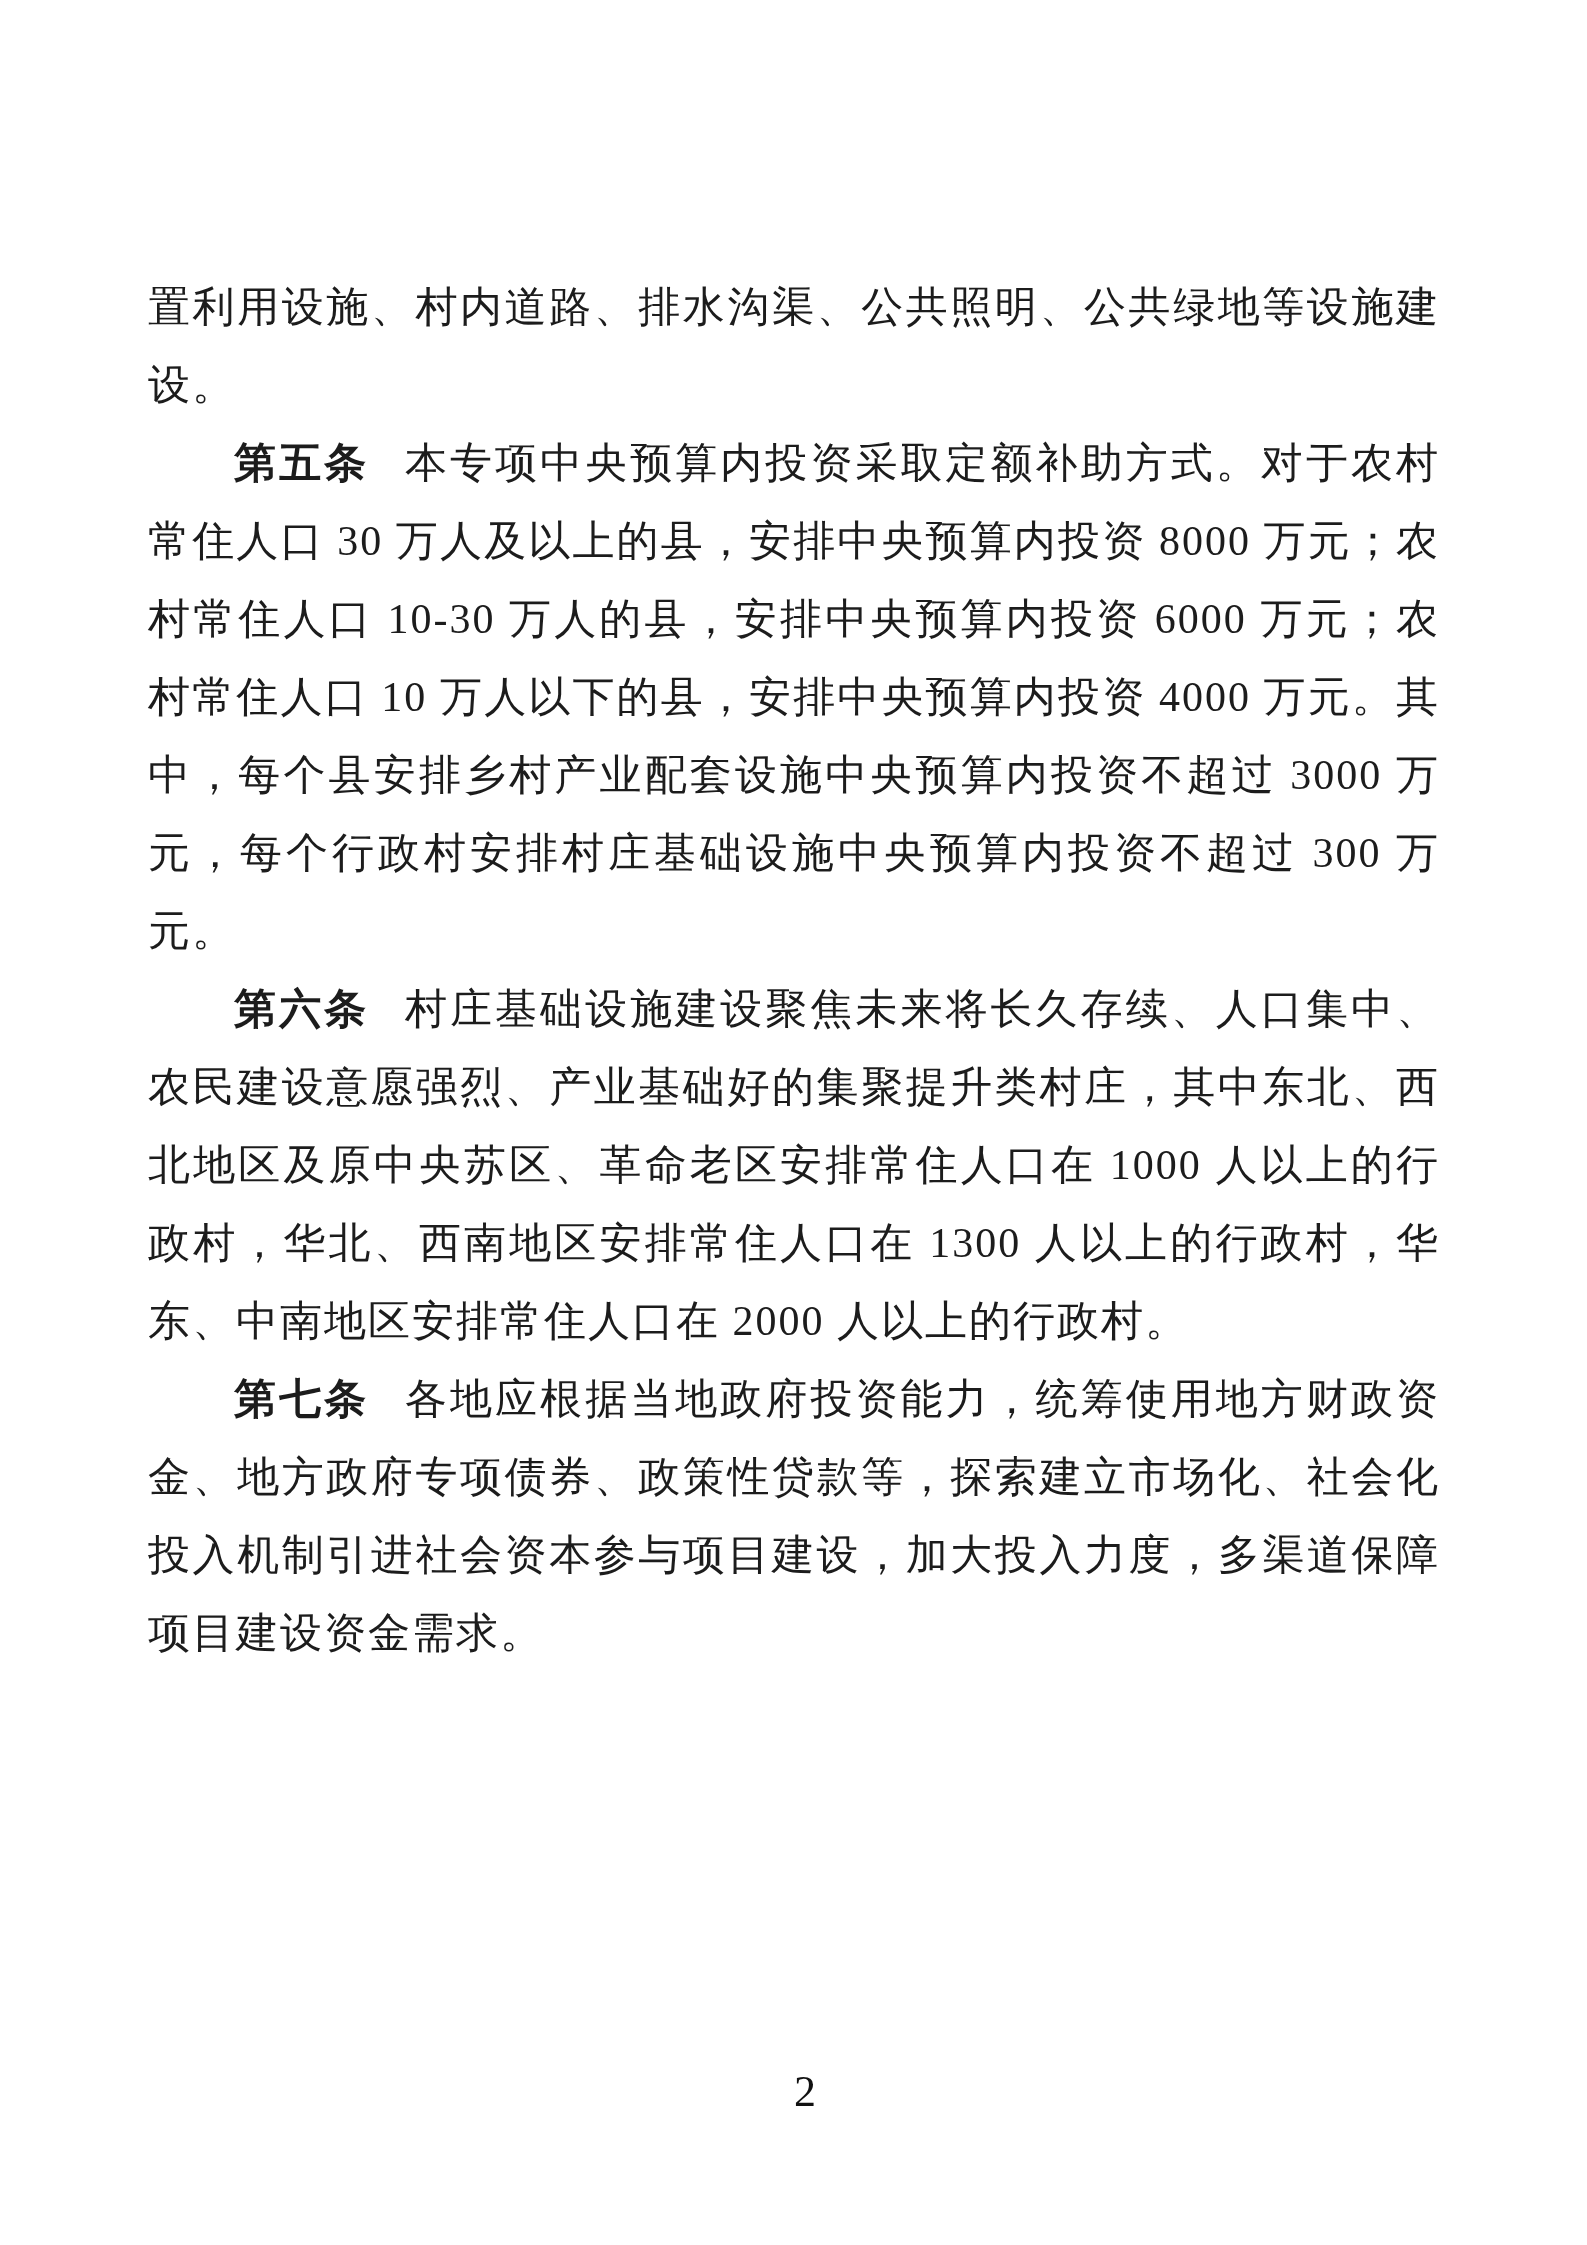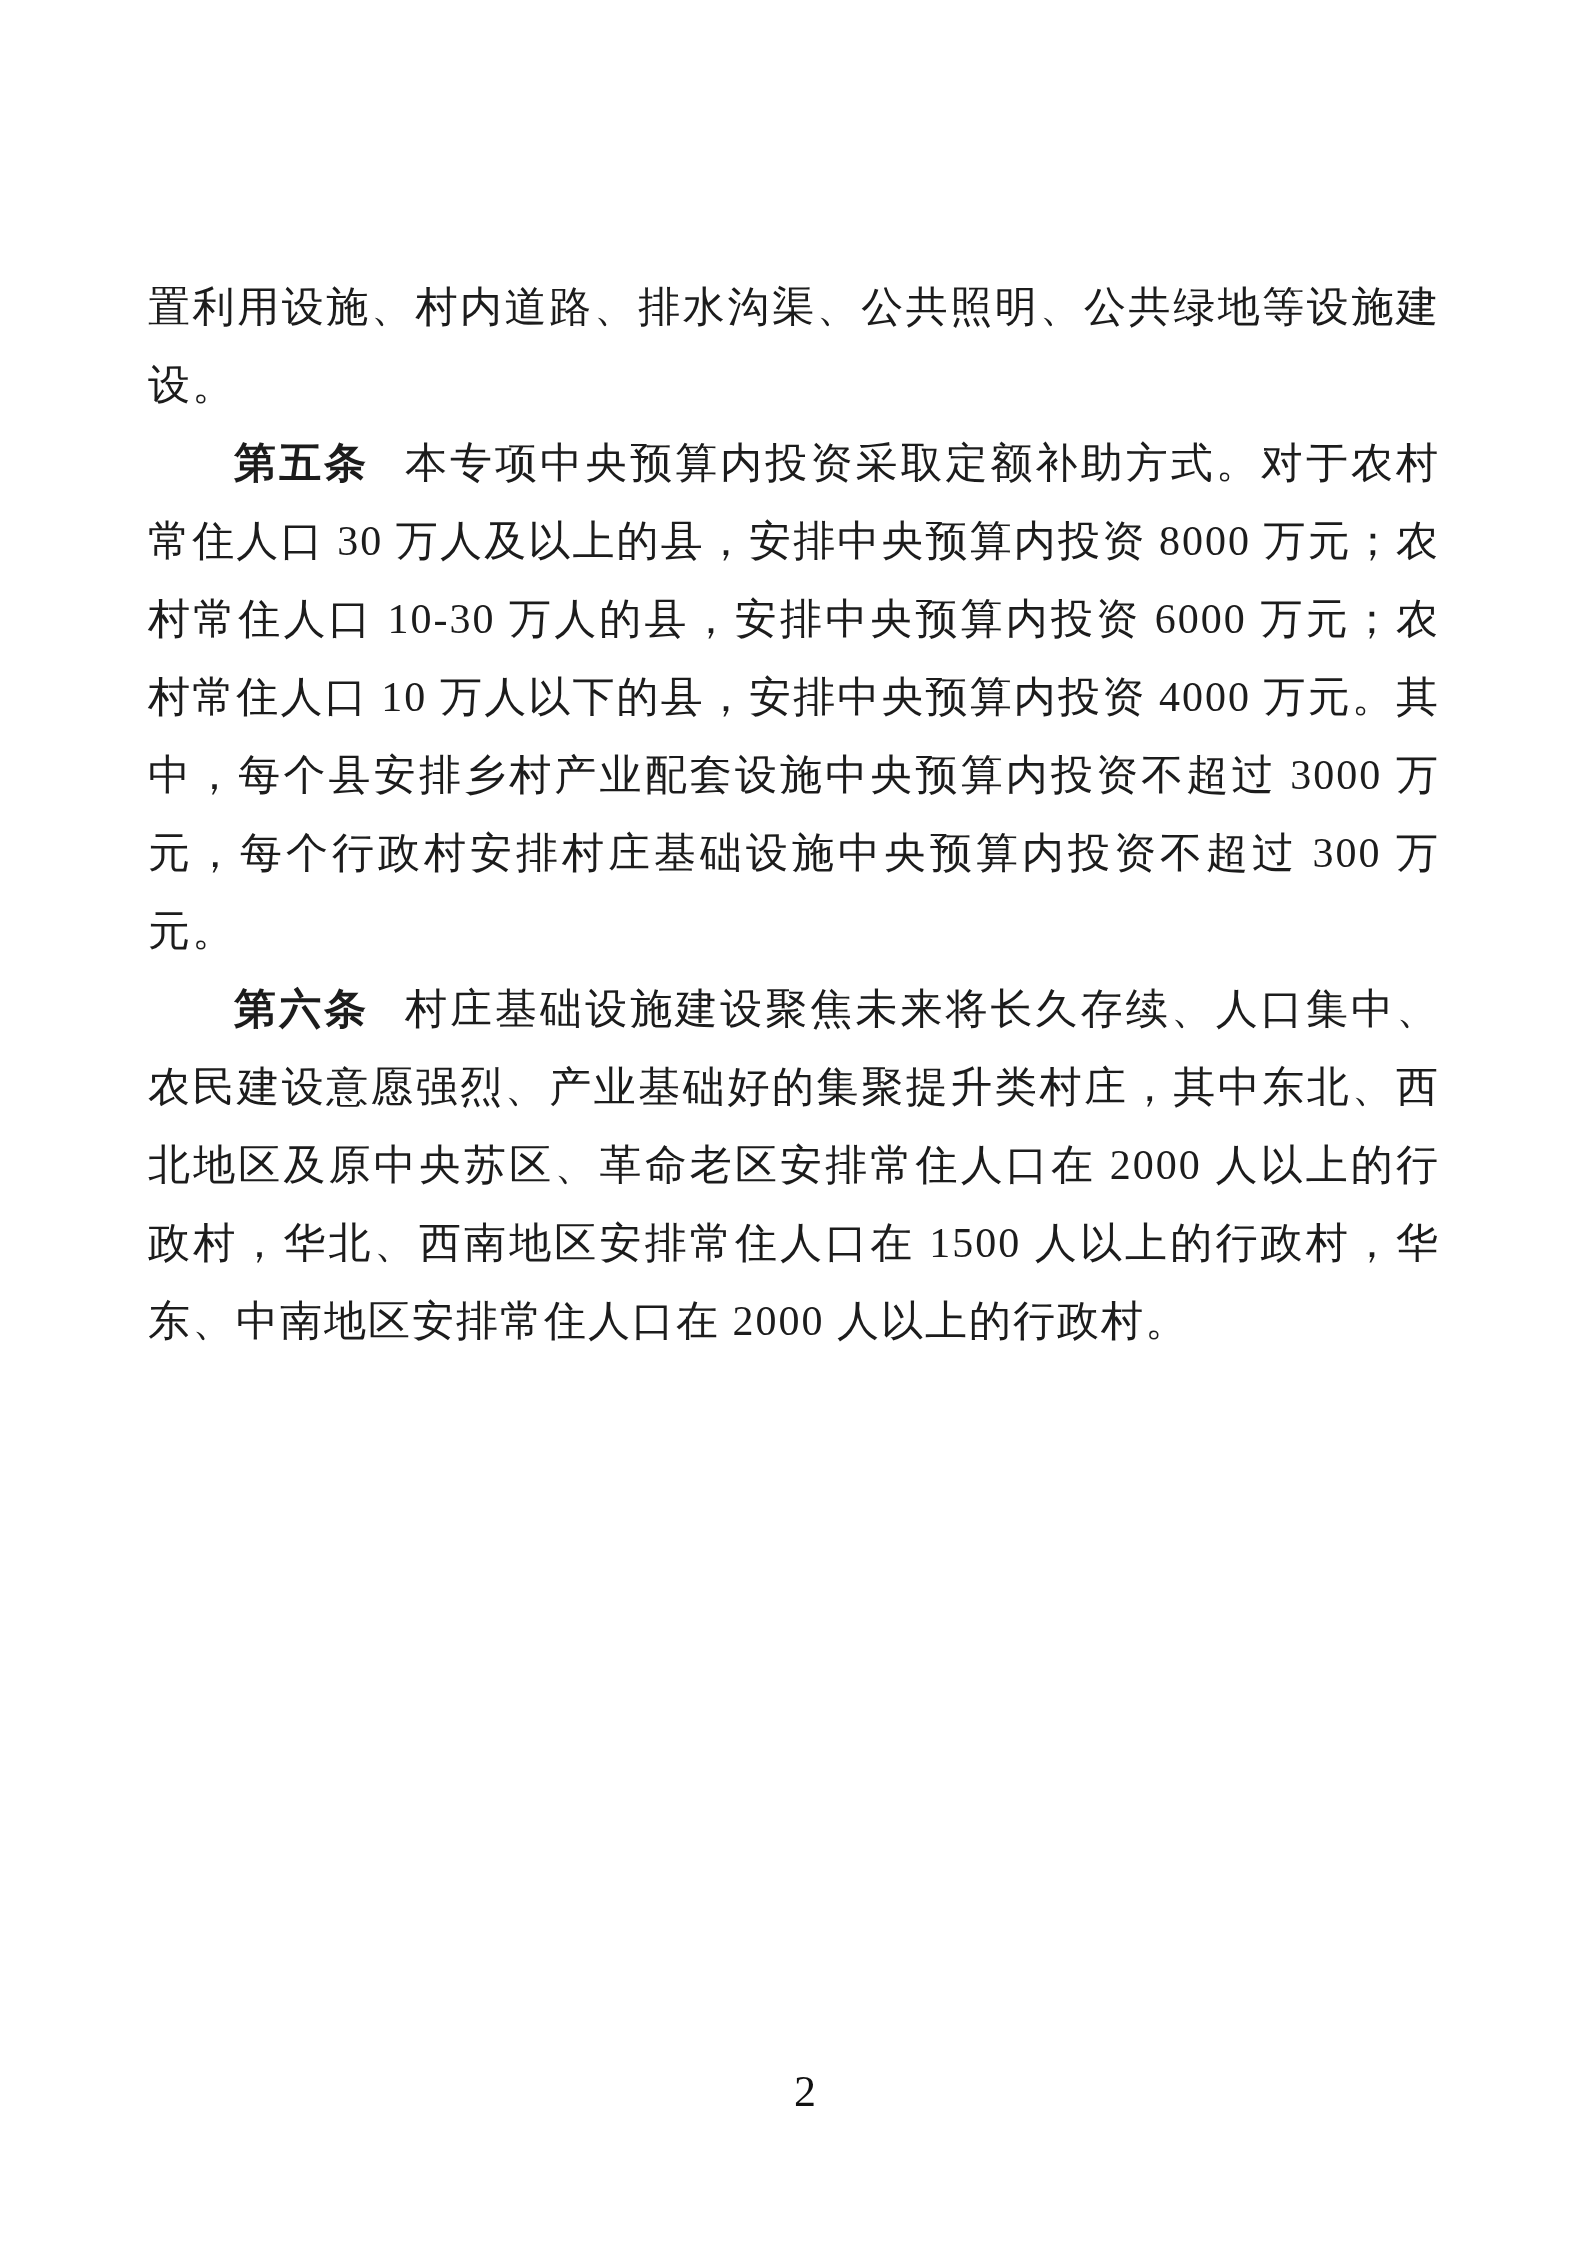--- a/index.html
+++ b/index.html
@@ -55,19 +55,20 @@
 <body>
 
 <div class="page">
   <div class="content">
 
     <p class="para"><span>置利用设施、村内道路、排水沟渠、公共照明、公共绿地等设施建设。</span></p>
 
 
     <p class="para indent"><span class="para-lead">第五条</span><span>本专项中央预算内投资采取定额补助方式。对于农村常住人口 30 万人及以上的县，安排中央预算内投资 8000 万元；农村常住人口 10-30 万人的县，安排中央预算内投资 6000 万元；农村常住人口 10 万人以下的县，安排中央预算内投资 4000 万元。其中，每个县安排乡村产业配套设施中央预算内投资不超过 3000 万元，每个行政村安排村庄基础设施中央预算内投资不超过 300 万元。</span></p>
 
-    <p class="para indent"><span class="para-lead">第六条</span><span>村庄基础设施建设聚焦未来将长久存续、人口集中、农民建设意愿强烈、产业基础好的集聚提升类村庄，其中东北、西北地区及原中央苏区、革命老区安排常住人口在 2000 人以上的行政村，华北、西南地区安排常住人口在 1500 人以上的行政村，华东、中南地区安排常住人口在 2000 人以上的行政村。</span></p>
+    <p class="para indent"><span class="para-lead">第六条</span><span>村庄基础设施建设聚焦未来将长久存续、人口集中、农民建设意愿强烈、产业基础好的集聚提升类村庄，其中东北、西北地区及原中央苏区、革命老区安排常住人口在 1000 人以上的行政村，华北、西南地区安排常住人口在 1300 人以上的行政村，华东、中南地区安排常住人口在 2000 人以上的行政村。</span></p>
 
+    <p class="para indent"><span class="para-lead">第七条</span><span>各地应根据当地政府投资能力，统筹使用地方财政资金、地方政府专项债券、政策性贷款等，探索建立市场化、社会化投入机制引进社会资本参与项目建设，加大投入力度，多渠道保障项目建设资金需求。</span></p>
 
   </div>
 
   <div class="page-number">2</div>
 </div>
 
 </body></html>

